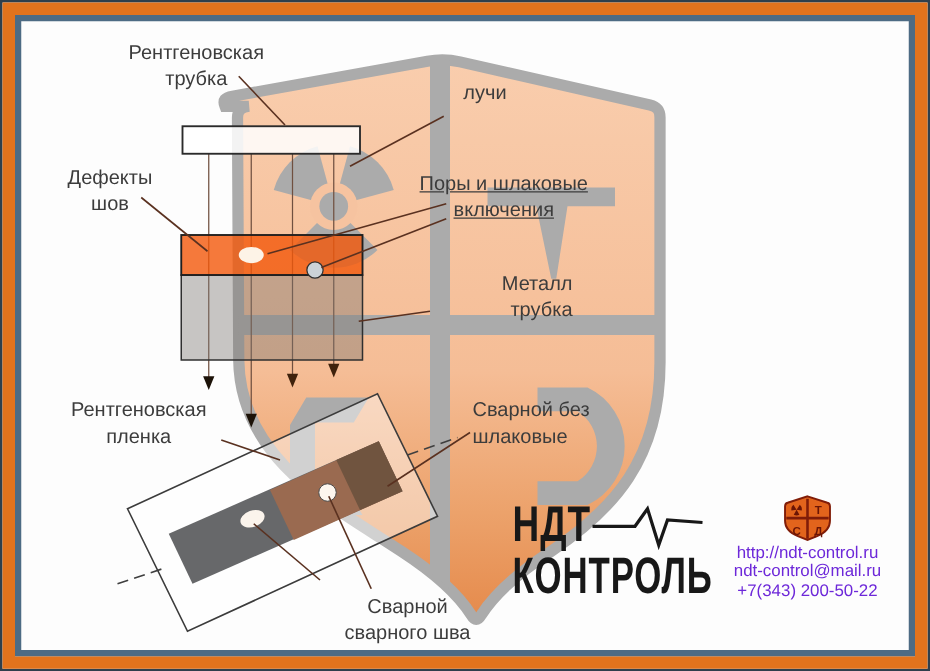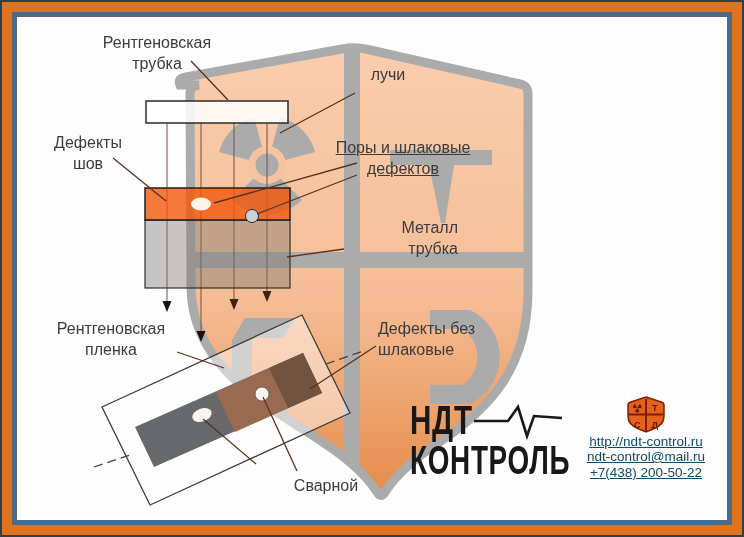--- a/index.html
+++ b/index.html
@@ -23,21 +23,21 @@
   .lbl.left{text-align:left;}
   
   .logo-word{
     position:absolute; z-index:3; color:#181818; font-weight:700;
     white-space:nowrap; transform-origin:left top; line-height:1;
   }
   #logo-ndt{left:410px; top:400px; font-size:40px; transform:scaleX(0.74); letter-spacing:1px;}
   #logo-kontrol{left:410px; top:440px; font-size:41px; transform:scaleX(0.68); letter-spacing:1px;}
   .contact{
     position:absolute; left:561px; width:170px; z-index:3;
-    color:#0c4a6e; font-size:13.5px; line-height:15px; text-align:center; white-space:nowrap;text-decoration:underline;
+    color:#6d28d9; font-size:13.5px; line-height:15px; text-align:center; white-space:nowrap;
   }
   #contact-web{top:434px;}
   #contact-mail{top:449px;}
   #contact-phone{top:465px;}
   #logo-shield{position:absolute; left:627px; top:396px; z-index:3;}
 </style>
 </head>
 <body>
 
 <div id="stage">
@@ -134,36 +134,37 @@
   </div>
   <div class="lbl" style="left:308px; top:64px; width:160px;">
     <div>лучи</div>
   </div>
   <div class="lbl" style="left:28px; top:132px; width:120px;">
     <div>Дефекты</div>
     <div>шов</div>
   </div>
   <div class="lbl" style="left:323px; top:137px; width:160px;text-decoration:underline;">
     <div>Поры и шлаковые</div>
-    <div>дефектов</div>
+    <div>включения</div>
   </div>
   <div class="lbl" style="left:298px; top:217px; width:160px;text-align:right;">
     <div>Металл</div>
     <div>трубка</div>
   </div>
   <div class="lbl" style="left:31px; top:318px; width:160px;">
     <div>Рентгеновская</div>
     <div>пленка</div>
   </div>
   <div class="lbl left" style="left:378px; top:318px; width:155px;">
-    <div>Дефекты без</div>
+    <div>Сварной без</div>
     <div>шлаковые</div>
   </div>
   <div class="lbl" style="left:246px; top:475px; width:160px;">
     <div>Сварной</div>
+    <div>сварного шва</div>
   </div>
 
   <div id="logo-ndt" class="logo-word">НДТ</div>
   <div id="logo-kontrol" class="logo-word">КОНТРОЛЬ</div>
 
   <svg id="logo-shield" width="38" height="37" viewBox="0 0 37 36">
     <path d="M 18.5,1 L 34,6 Q 36,6.5 36,9 L 36,20 Q 36,28 26,32 L 18.5,35 L 11,32 Q 1,28 1,20 L 1,9 Q 1,6.5 3,6 Z" fill="#e2641c" stroke="#801d08" stroke-width="1.5"></path>
     <line x1="18.5" y1="3" x2="18.5" y2="34" stroke="#801d08" stroke-width="2"></line>
     <line x1="2" y1="18" x2="35" y2="18" stroke="#801d08" stroke-width="2"></line>
     <g fill="#6b1505">
@@ -171,19 +172,19 @@
       <path d="M 10,11.5 L 12.5,7.5 A 4.8,4.8 0 0 1 14,12 Z"></path>
       <path d="M 10,11.5 L 7.8,15.3 A 4.8,4.8 0 0 0 12.2,15.3 Z"></path>
     </g>
     <text x="27" y="14.5" font-size="9" font-weight="700" text-anchor="middle" fill="#6b1505" font-family="Liberation Sans, sans-serif">Т</text>
     <text x="10" y="31" font-size="9" font-weight="700" text-anchor="middle" fill="#6b1505" font-family="Liberation Sans, sans-serif">С</text>
     <text x="27" y="31" font-size="9" font-weight="700" text-anchor="middle" fill="#6b1505" font-family="Liberation Sans, sans-serif">Д</text>
   </svg>
 
   <div id="contact-web" class="contact">http://ndt-control.ru</div>
   <div id="contact-mail" class="contact">ndt-control@mail.ru</div>
-  <div id="contact-phone" class="contact">+7(438) 200-50-22</div>
+  <div id="contact-phone" class="contact">+7(343) 200-50-22</div>
 
   <div id="frame-outline" class="frame"></div>
   <div id="frame-orange" class="frame"></div>
   <div id="frame-slate" class="frame"></div>
 
 </div>
 
 </body></html>

